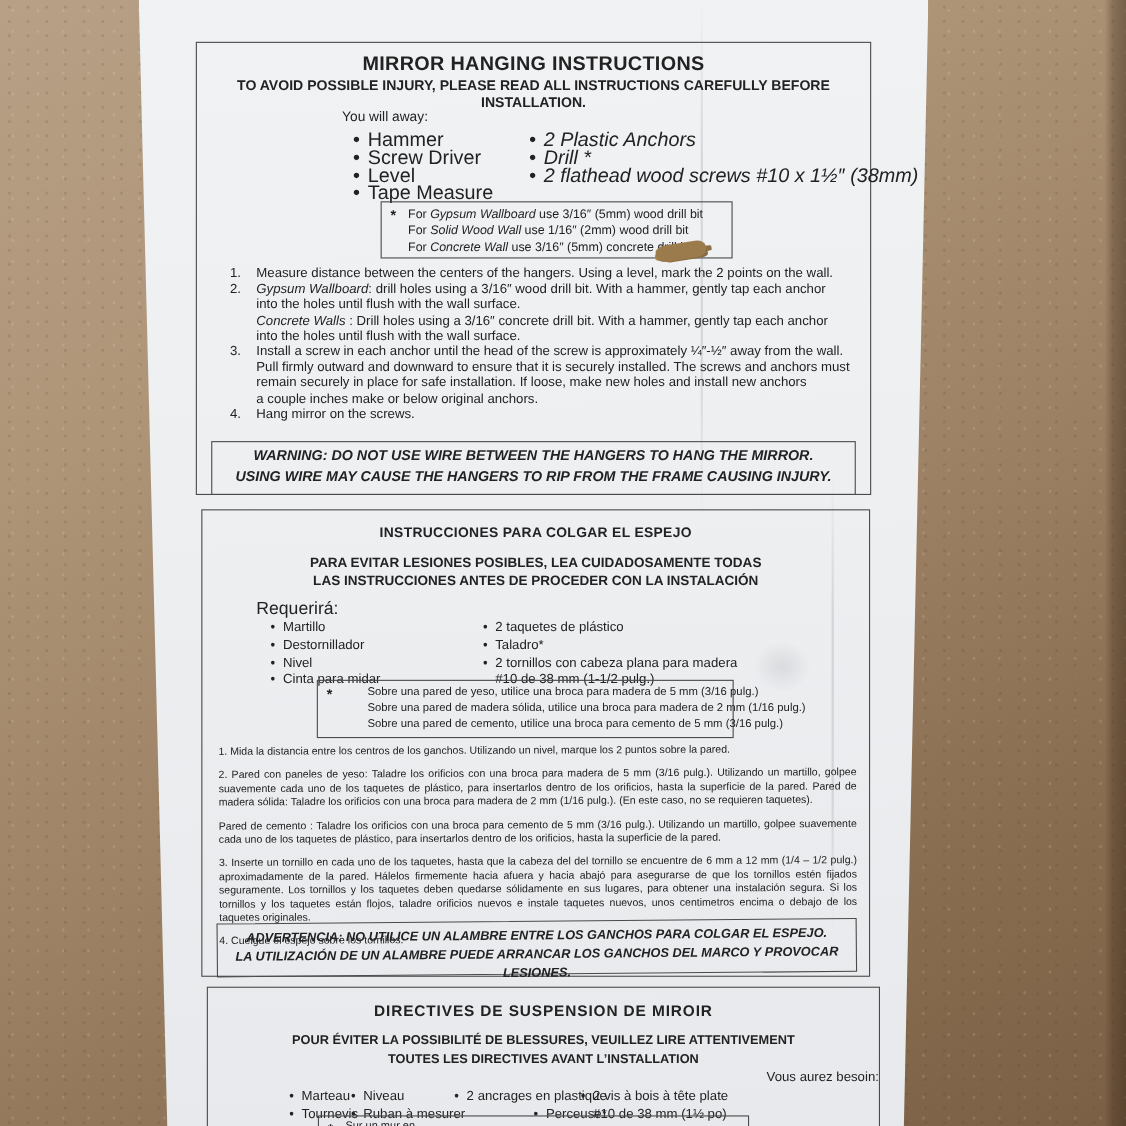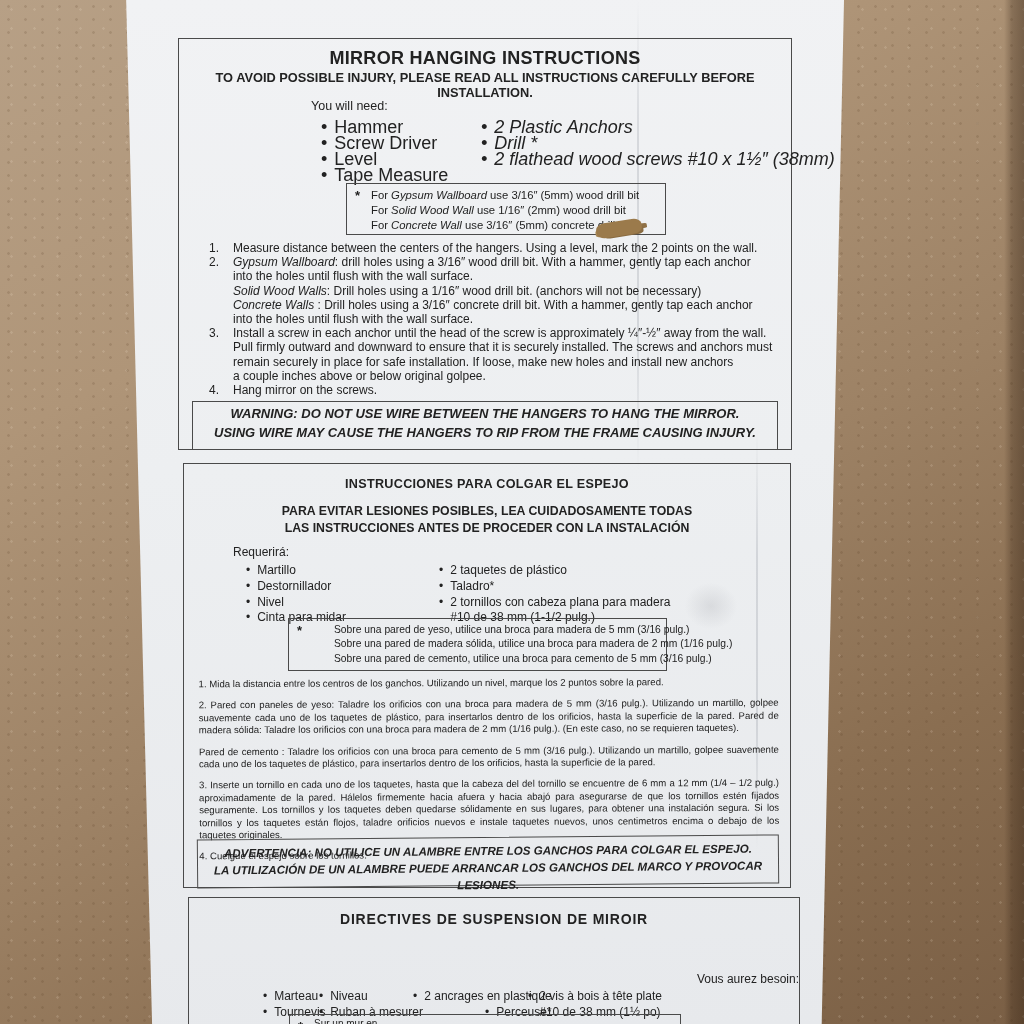--- a/index.html
+++ b/index.html
@@ -46,21 +46,21 @@
   .note-ast{position:absolute;left:8px;top:4px;font-weight:700;font-size:13px;}
   .en-note .note-lines{position:absolute;left:24px;top:4px;}
   .en-note .note-line{font-size:11.3px;line-height:15px;white-space:nowrap;}
   .en-steps{position:absolute;left:30px;top:202px;width:570px;}
   .step-line{font-size:12px;line-height:14.2px;padding-left:24px;white-space:nowrap;}
   .step-line .num{display:inline-block;width:24px;margin-left:-24px;}
   .warn-box{position:absolute;border:1.5px solid #4a4a4a;font-weight:700;font-style:italic;text-align:center;}
   .en-warn{left:13px;top:362px;width:584px;height:44px;font-size:13px;line-height:18.5px;padding-top:3px;}
   .es-title{top:13px;font-size:12.6px;letter-spacing:.3px;}
   .es-intro{top:39px;font-size:12.3px;line-height:17px;}
-  .es-need{position:absolute;left:49px;top:81px;font-size:12px;}
+  .es-need{position:absolute;left:49px;top:81px;font-size:16px;}
   .es-supplies-l{position:absolute;left:62px;top:99px;}
   .es-supplies-r{position:absolute;left:255px;top:99px;}
   .es-box .sup-item{font-size:12px;line-height:15.8px;}
   .es-note{left:104px;top:154px;width:377px;height:51px;}
   .es-note .note-lines{position:absolute;left:24px;top:4px;}
   .es-note .note-line{font-size:10.3px;line-height:14.3px;white-space:nowrap;margin-left:21px;}
   .es-paras{position:absolute;left:15px;top:213px;width:580px;transform:rotate(-.25deg);}
   .es-para{font-size:9.6px;line-height:12.4px;margin:0 0 9px 0;text-align:justify;}
   .es-warn{left:13px;top:373px;width:580px;height:43px;font-size:11.6px;line-height:17px;padding-top:4px;transform:rotate(-.5deg);}
   .fr-title{top:13px;font-size:14px;letter-spacing:.8px;}
@@ -78,21 +78,21 @@
 
 <div class="board-edge"></div>
 
 <div class="paper">
   <div class="crease crease-1"></div>
   <div class="crease crease-2"></div>
 
   <div class="box en-box">
     <div class="ttl ctr en-title">MIRROR HANGING INSTRUCTIONS</div>
     <div class="ttl ctr en-intro">TO AVOID POSSIBLE INJURY, PLEASE READ ALL INSTRUCTIONS CAREFULLY BEFORE INSTALLATION.</div>
-    <div class="en-need">You will need:</div>
+    <div class="en-need">You will away:</div>
 
     <div class="en-supplies-l">
         <div class="sup-item"><span class="bul">•</span>Hammer</div>
         <div class="sup-item"><span class="bul">•</span>Screw Driver</div>
         <div class="sup-item"><span class="bul">•</span>Level</div>
         <div class="sup-item"><span class="bul">•</span>Tape Measure</div>
       </div>
     <div class="en-supplies-r">
         <div class="sup-item"><span class="bul">•</span>2 Plastic Anchors</div>
         <div class="sup-item"><span class="bul">•</span>Drill *</div>
@@ -105,27 +105,26 @@
           <div class="note-line">For <i>Gypsum Wallboard</i> use 3/16″ (5mm) wood drill bit</div>
           <div class="note-line">For <i>Solid Wood Wall</i> use 1/16″ (2mm) wood drill bit</div>
           <div class="note-line">For <i>Concrete Wall</i> use 3/16″ (5mm) concrete drill bit</div>
         </div>
     </div>
 
     <div class="en-steps">
         <div class="step-line"><span class="num">1.</span>Measure distance between the centers of the hangers.  Using a level, mark the 2 points on the wall.</div>
         <div class="step-line"><span class="num">2.</span><i>Gypsum Wallboard</i>: drill holes using a 3/16″ wood drill bit.  With a hammer, gently tap each anchor</div>
         <div class="step-line">into the holes until flush with the wall surface.</div>
-        <div class="step-line"><i>Solid Wood Walls</i>: Drill holes using a 1/16″ wood drill bit.  (anchors will not be necessary)</div>
         <div class="step-line"><i>Concrete Walls</i> : Drill holes using a 3/16″ concrete drill bit.  With a hammer, gently tap each anchor</div>
         <div class="step-line">into the holes until flush with the wall surface.</div>
         <div class="step-line"><span class="num">3.</span>Install a screw in each anchor until the head of the screw is approximately ¼″-½″ away from the wall.</div>
         <div class="step-line">Pull firmly outward and downward to ensure that it is securely installed.  The screws and anchors must</div>
         <div class="step-line">remain securely in place for safe installation.  If loose, make new holes and install new anchors</div>
-        <div class="step-line">a couple inches above or below original golpee.</div>
+        <div class="step-line">a couple inches make or below original anchors.</div>
         <div class="step-line"><span class="num">4.</span>Hang mirror on the screws.</div>
       </div>
 
     <div class="warn-box en-warn">
       <div>WARNING: DO NOT USE WIRE BETWEEN THE HANGERS TO HANG THE MIRROR.</div>
       <div>USING WIRE MAY CAUSE THE HANGERS TO RIP FROM THE FRAME CAUSING INJURY.</div>
     </div>
   </div>
 
   <div class="box es-box">
@@ -168,20 +167,22 @@
 
     <div class="warn-box es-warn">
       <div>ADVERTENCIA: NO UTILICE UN ALAMBRE ENTRE LOS GANCHOS PARA COLGAR EL ESPEJO.</div>
       <div>LA UTILIZACIÓN DE UN ALAMBRE PUEDE ARRANCAR LOS GANCHOS DEL MARCO Y PROVOCAR LESIONES.</div>
     </div>
   </div>
 
   <div class="box fr-box">
     <div class="ttl ctr fr-title">DIRECTIVES DE SUSPENSION DE MIROIR</div>
     <div class="ttl ctr fr-intro">
+      <div>POUR ÉVITER LA POSSIBILITÉ DE BLESSURES, VEUILLEZ LIRE ATTENTIVEMENT</div>
+      <div>TOUTES LES DIRECTIVES AVANT L’INSTALLATION</div>
     </div>
     <div class="fr-need">Vous aurez besoin:</div>
 
     <div class="fr-col fr-c1">
         <div class="sup-item"><span class="bul">•</span>Marteau</div>
         <div class="sup-item"><span class="bul">•</span>Tournevis</div>
       </div>
     <div class="fr-col fr-c2">
         <div class="sup-item"><span class="bul">•</span>Niveau</div>
         <div class="sup-item"><span class="bul">•</span>Ruban à mesurer</div>

